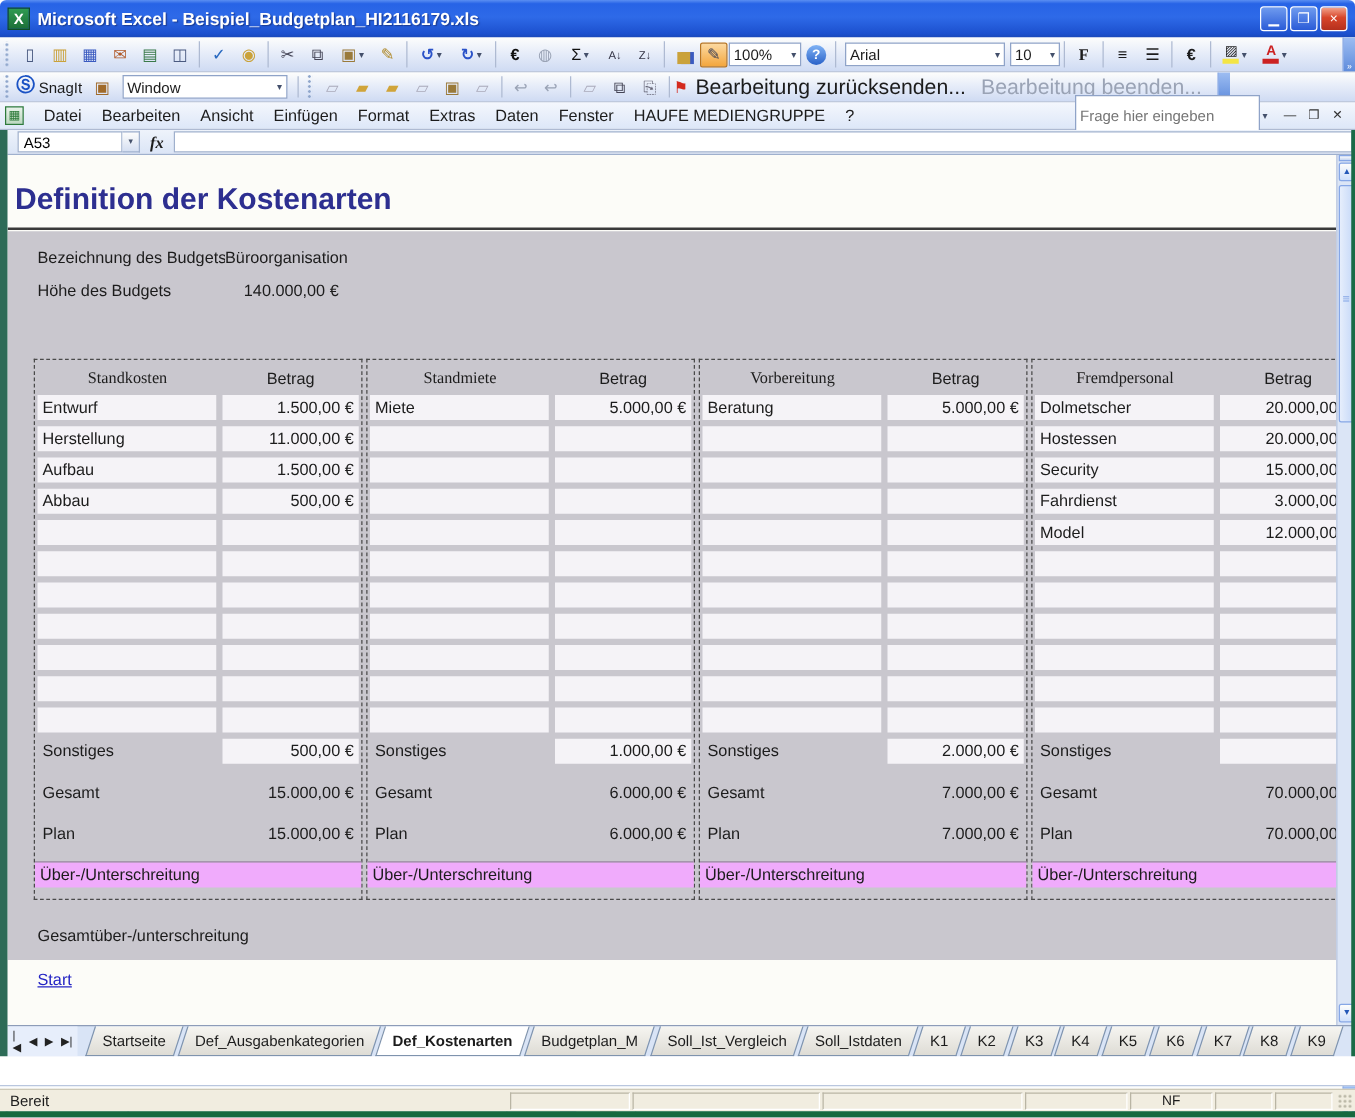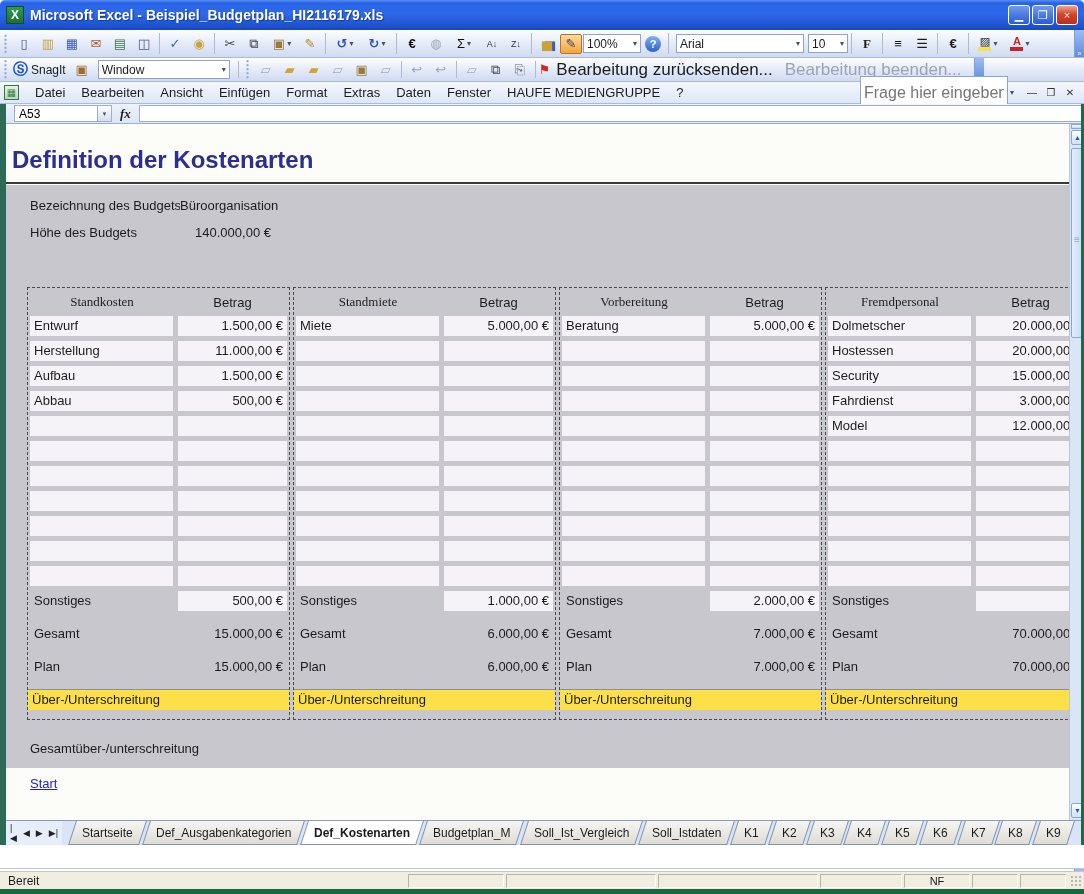--- a/index.html
+++ b/index.html
@@ -44,21 +44,21 @@
   .rev-label { font-size:17px; margin:0 6px; white-space:nowrap; }
   .rev-label.gray { color:#9aa3b5; }
   .flag { color:#d42a1e; font-size:13px; }
 
   
   #menubar { position:absolute; left:0; top:82px; width:1084px; height:22px;
     background:linear-gradient(180deg,#f4f7fd,#dde7f8); border-bottom:1px solid #aebad2; display:flex; align-items:center; padding-left:4px; }
   .menu-sheet-icon { width:15px; height:15px; background:linear-gradient(#e8f2e9,#bcd8bf); border:1px solid #2d7a3a; color:#2d7a3a; font-size:10px; line-height:13px; text-align:center; margin-right:8px; }
   .menu-item { padding:2px 8px; font-size:13px; white-space:nowrap; }
   #question-box { margin-left:auto; display:flex; align-items:center; }
-  #question-input { width:148px; height:34px; border:1px solid #8fa3c8; font-size:16px; color:#8a8a8a; padding:0 3px; font-family:inherit; }
+  #question-input { width:148px; height:34px; border:1px solid #8fa3c8; font-size:12px; color:#8a8a8a; padding:0 3px; font-family:inherit; }
   .mini-winbtns { display:flex; gap:3px; margin:0 6px 0 10px; }
   .mwbtn { width:16px; height:14px; font-size:10px; line-height:12px; text-align:center; color:#333; border:1px solid transparent; }
 
   
   #formulabar { position:absolute; left:6px; top:104px; width:1078px; height:20px;
     background:linear-gradient(#eef3fb,#dbe5f6); border-bottom:1px solid #9fb0cd; display:flex; align-items:center; }
   #namebox { width:84px; height:17px; background:#fff; border:1px solid #9fb0cd; font-size:12px; padding:0 4px; margin-left:8px; }
   .nb-dd { width:14px; height:17px; background:linear-gradient(#fdfdfc,#d5dff2); border:1px solid #9fb0cd; border-left:none; font-size:7px; text-align:center; line-height:16px; color:#44506b; }
   #fx-btn { font-family:"Liberation Serif","DejaVu Serif",serif; font-style:italic; font-weight:bold; font-size:13px; margin:0 8px; }
   #formula-input { flex:1; height:17px; background:#fff; border:1px solid #9fb0cd; margin-right:2px; }
@@ -81,21 +81,21 @@
   .t-betrag { flex:1; text-align:center; }
   .t-row { height:20px; margin:0 2px 5px 2px; display:flex; }
   .t-cell { background:#f5f3f7; font-size:13px; line-height:20px; padding:0 4px; white-space:nowrap; overflow:hidden; }
   .t-cell.lbl { flex:0 0 143px; margin-right:5px; }
   .t-cell.val { flex:1; text-align:right; }
   .t-sonst { height:20px; margin:3px 2px 0 2px; display:flex; font-size:13px; line-height:20px; }
   .t-sonst .s-lbl { flex:0 0 143px; padding:0 4px; margin-right:5px; }
   .t-line { height:20px; margin:13px 2px 0 2px; display:flex; font-size:13px; line-height:20px;align-items:center; }
   .t-line .g-lbl { flex:0 0 148px; padding:0 4px; }
   .t-line .num { flex:1; text-align:right; padding:0 4px; white-space:nowrap; }
-  .t-over { height:21px; margin-top:12px; background:#fde047; border-top:1px solid #8f8d95; font-size:13px; line-height:20px; padding:0 4px; }
+  .t-over { height:21px; margin-top:12px; background:#f0abfc; border-top:1px solid #8f8d95; font-size:13px; line-height:20px; padding:0 4px; }
 
   #overall-label { position:absolute; left:24px; top:617px; font-size:13px; }
   #start-link { position:absolute; left:24px; top:652px; font-size:13px; color:#2424c4; text-decoration:underline; }
 
   
   #vscroll { position:absolute; right:0; top:0; width:15px; height:696px; background:#dbe5f6; border-left:1px solid #b9c6de; }
   .split-box { position:absolute; top:0; left:1px; right:1px; height:5px; background:linear-gradient(#fdfdfc,#c3d4f2); border:1px solid #86a7e6; }
   .sbtn { position:absolute; left:1px; width:13px; height:15px; background:linear-gradient(#fdfdfc,#cfe0fb); border:1px solid #86a7e6; border-radius:2px; color:#2458b8; font-size:7px; text-align:center; line-height:14px; }
   #vs-up { top:6px; }
   #vs-down { bottom:2px; }

